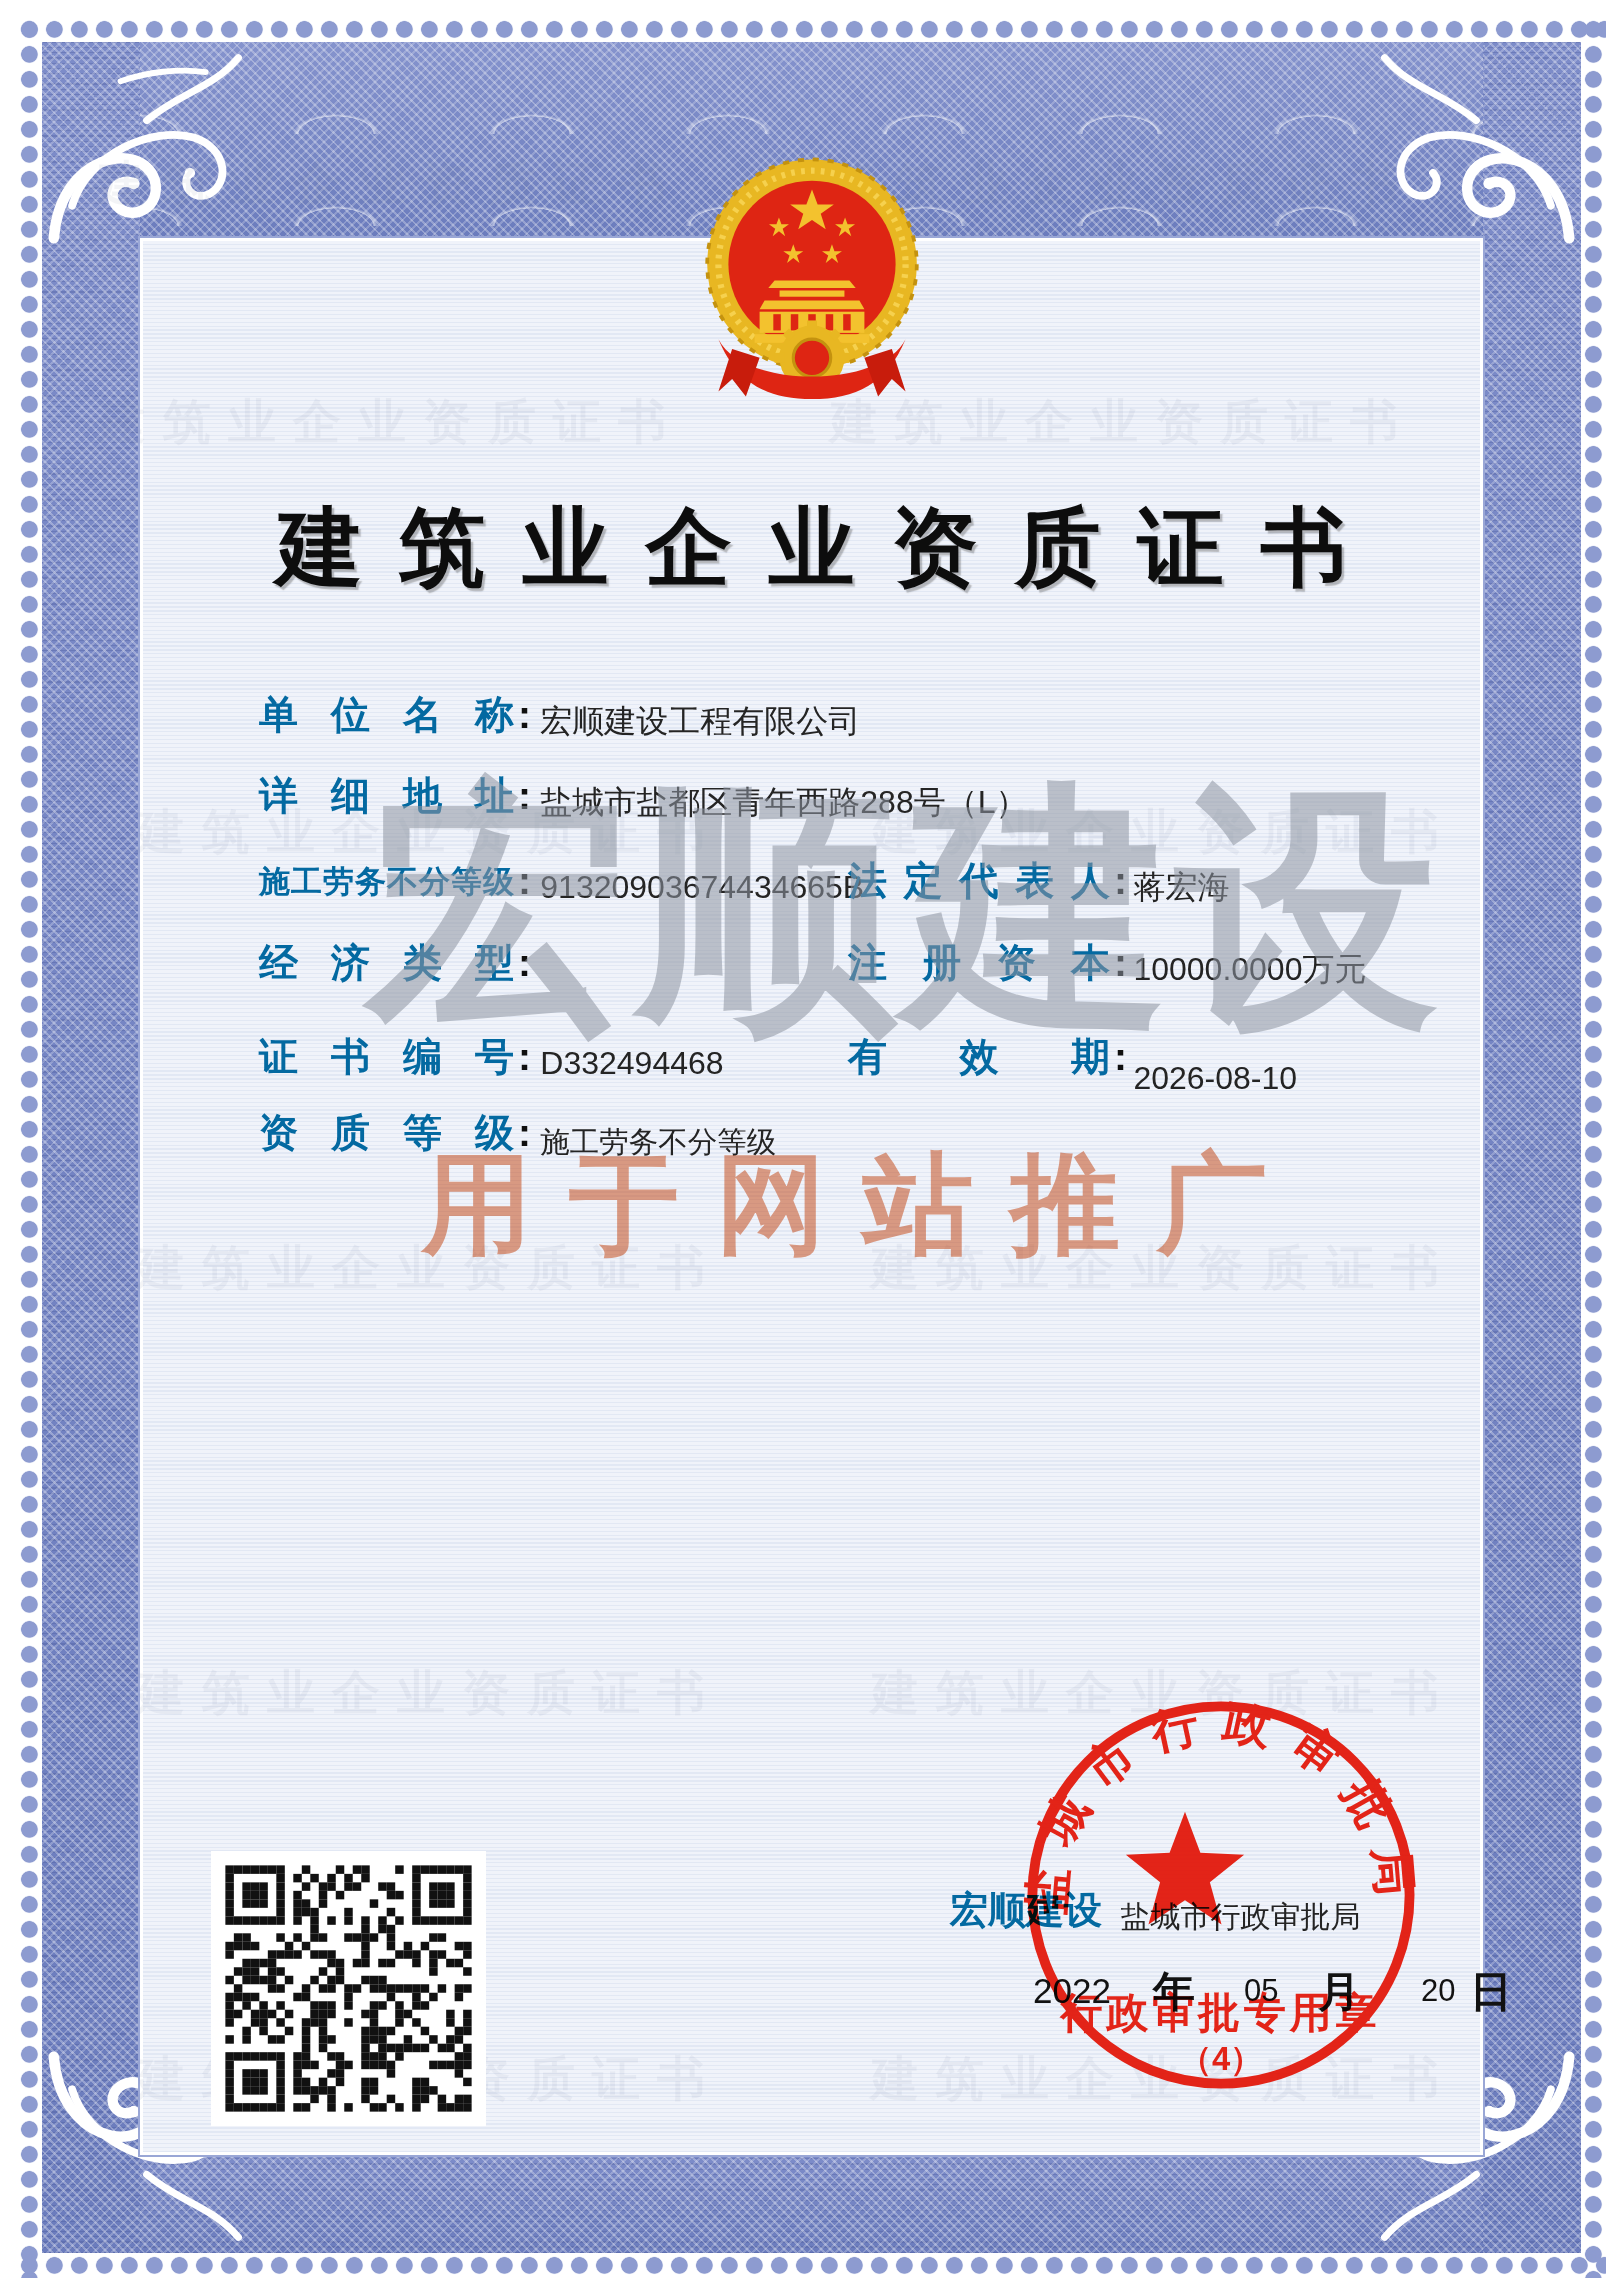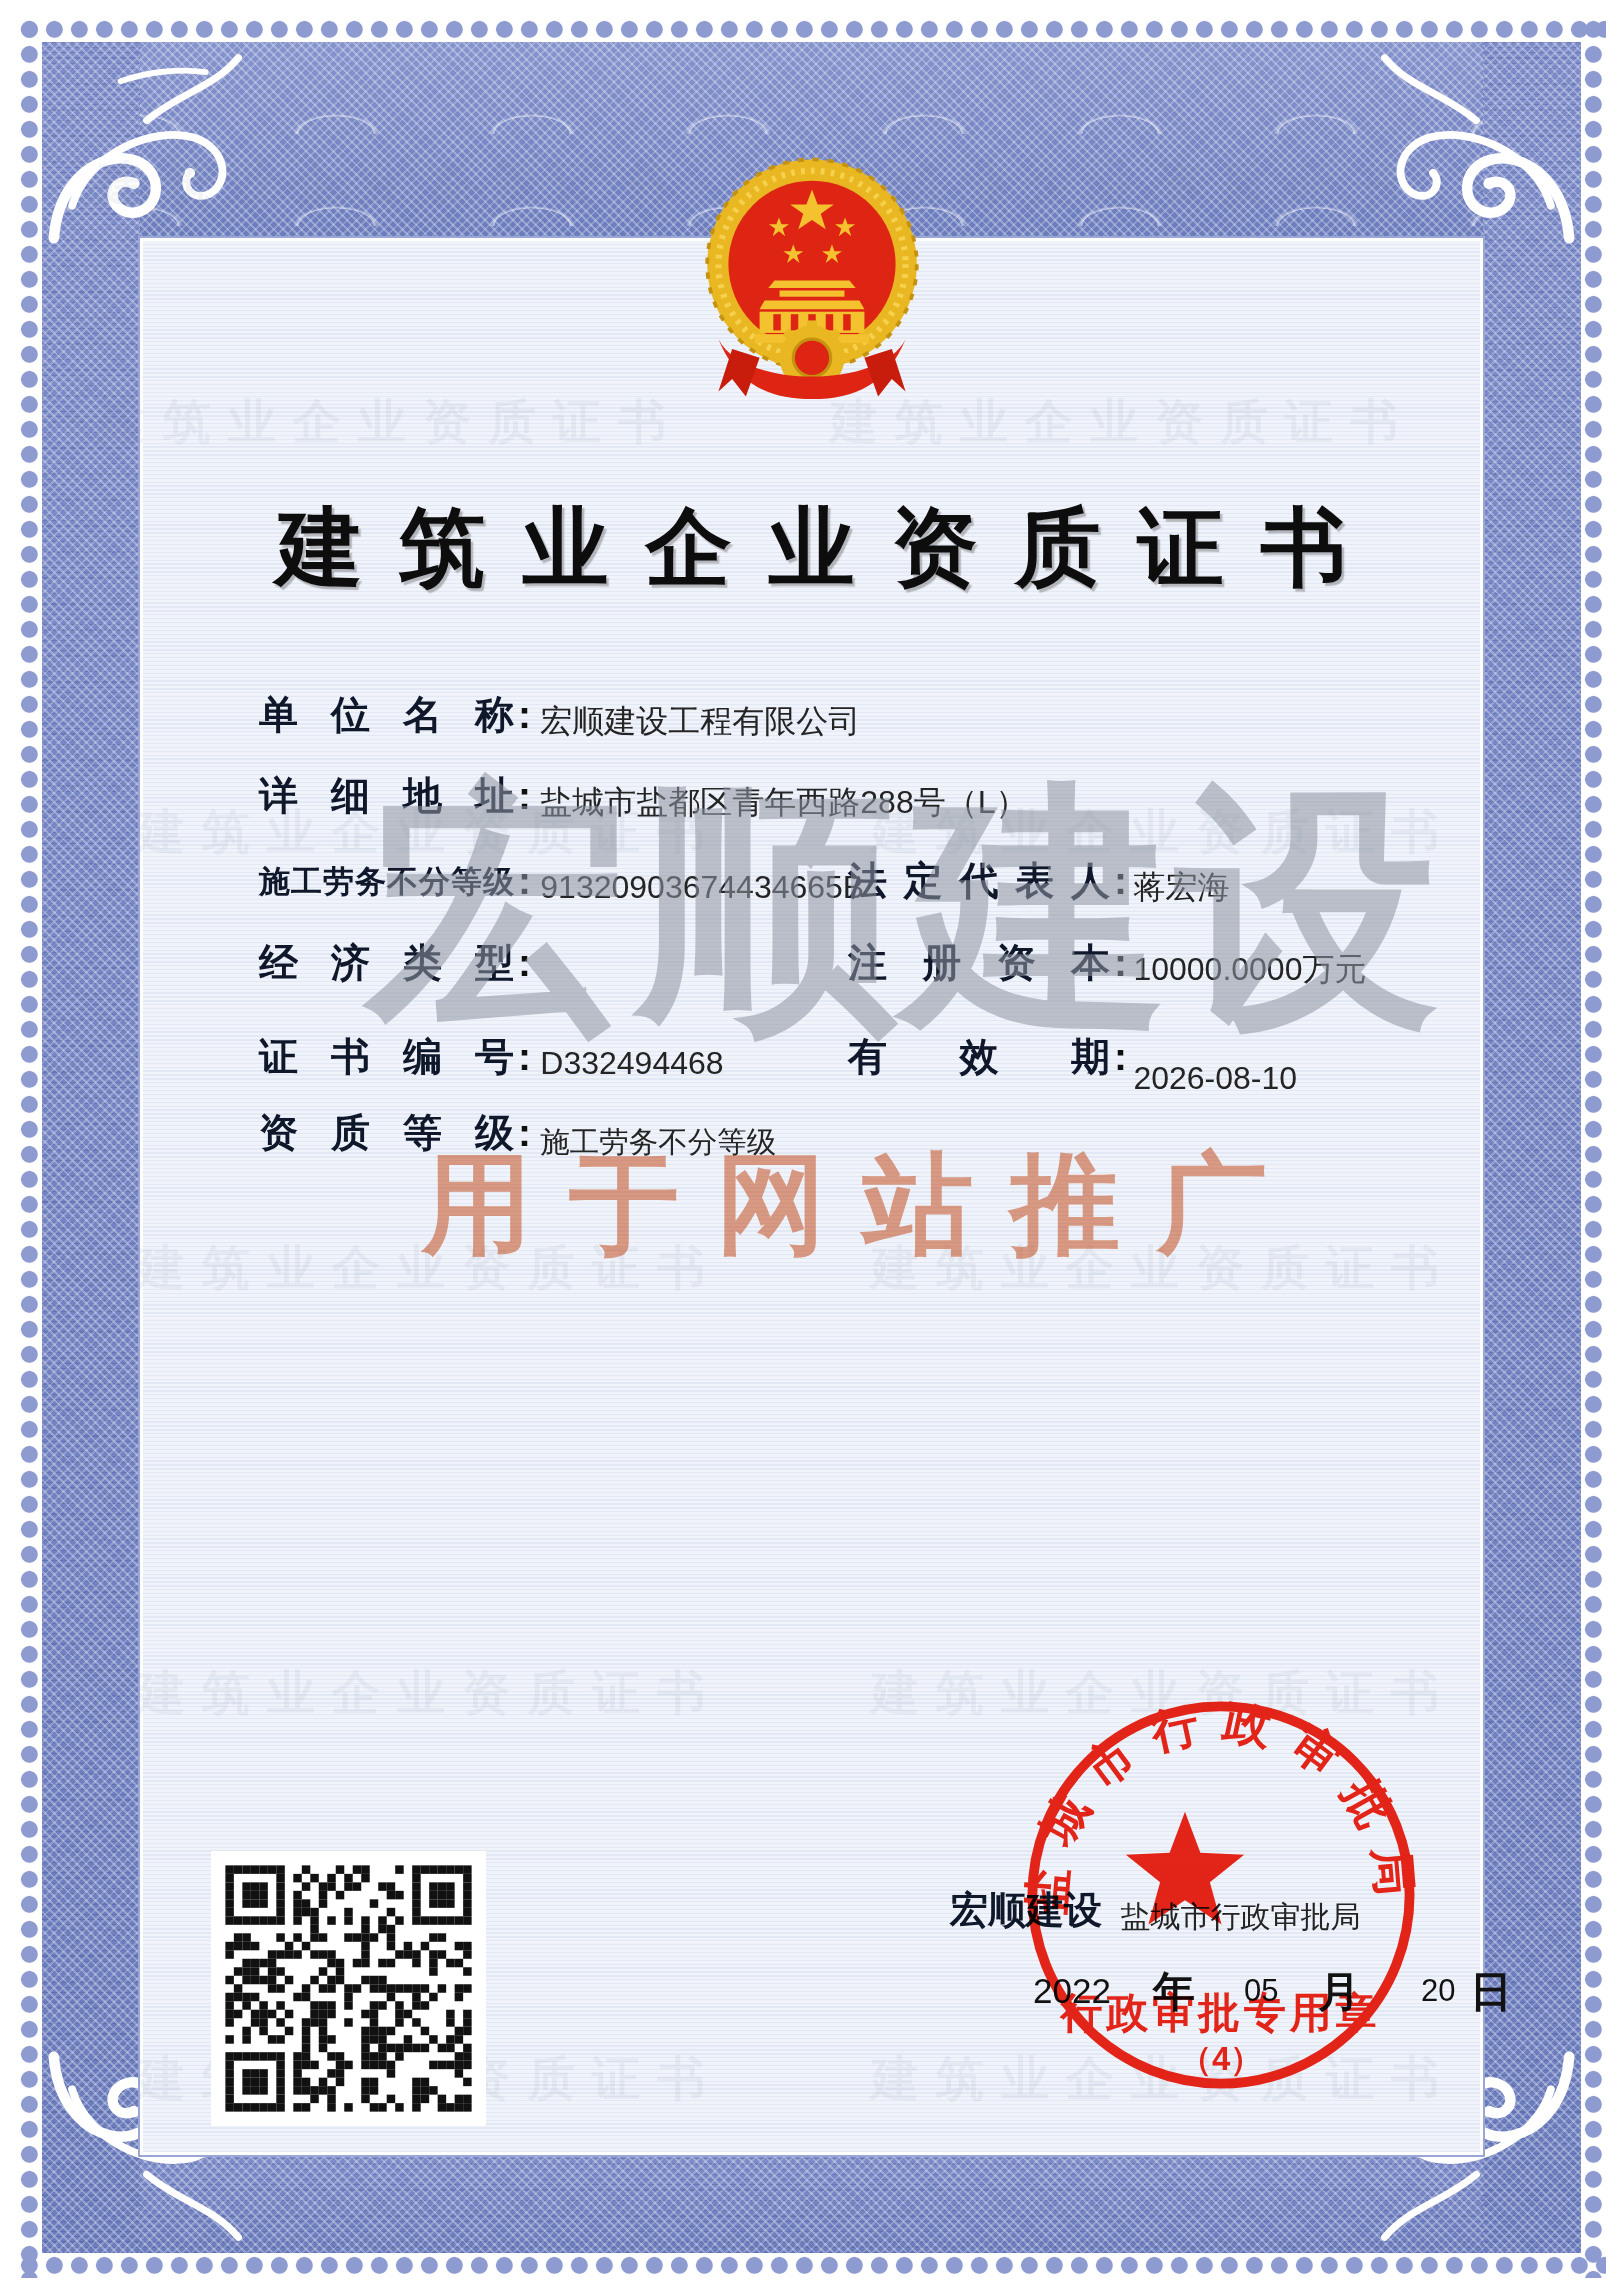--- a/index.html
+++ b/index.html
@@ -60,21 +60,21 @@
   .emblem{position:absolute;z-index:8;left:694px;top:152px;width:236px;height:262px;}
 
   
   .title{position:absolute;z-index:8;left:0;right:0;top:490px;text-align:center;
     font-size:86px;font-weight:900;color:#0d0d0d;letter-spacing:37px;padding-left:37px;
     text-shadow:2.6px 3.3px 1.3px rgba(70,70,70,.35);white-space:nowrap;}
 
   
   .row{position:absolute;z-index:8;left:259px;width:1113px;}
   .lblwrap{display:inline-flex;align-items:flex-start;}
-  .jlabel{display:inline-block;width:255px;font-size:39px;font-weight:900;color:#0f172a;
+  .jlabel{display:inline-block;width:255px;font-size:39px;font-weight:900;color:#0369a1;
     text-align:justify;text-align-last:justify;line-height:1.15;}
   .jlabel.condensed{font-size:31px;padding-top:5.2px;}
   .colon{font-size:39px;font-weight:900;color:#101010;margin:0 6.5px 0 3.9px;}
   .val{font-size:32px;color:#242424;line-height:1.35;padding-top:6.5px;display:inline-block;vertical-align:top;}
   .rgt{position:absolute;left:589px;top:0;display:inline-flex;}
   .rgt .jlabel{width:262px;}
   .val.wrapped{width:327px;font-size:31px;}
   .val.low{padding-top:22px;}
 
   

